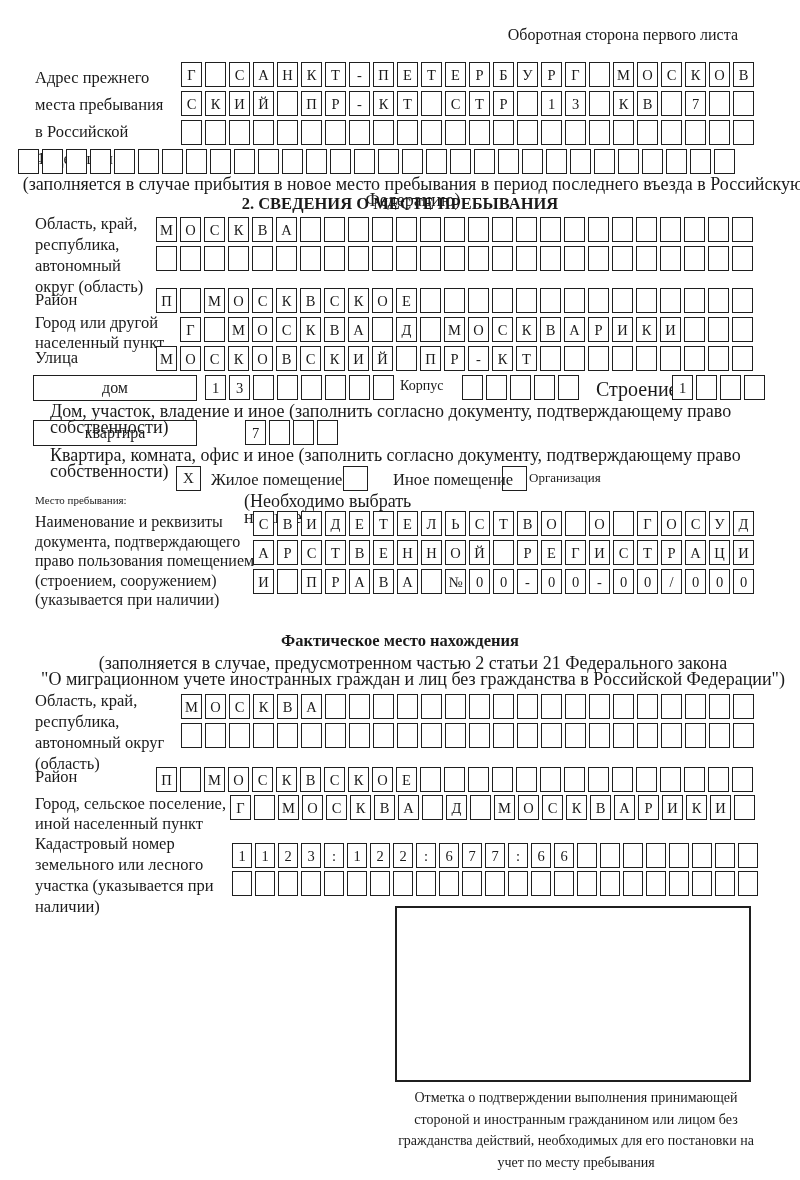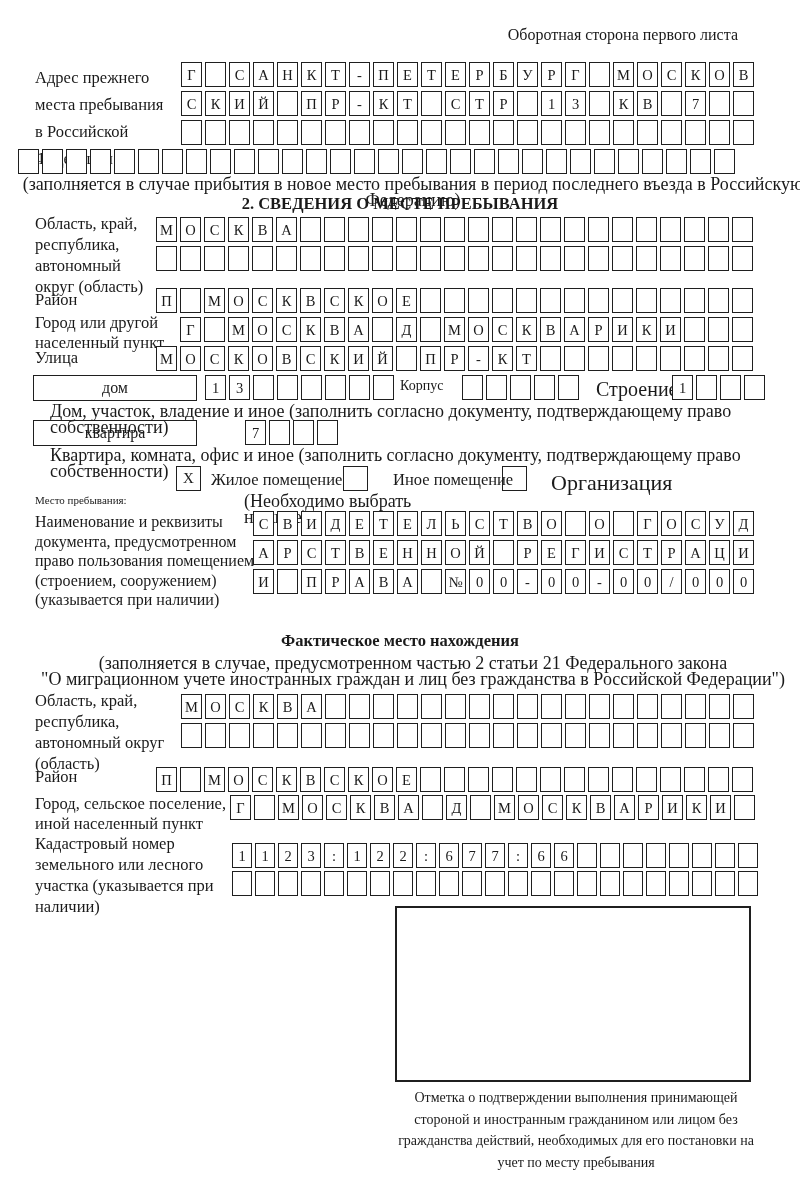--- a/index.html
+++ b/index.html
@@ -338,24 +338,24 @@
     <span class="cell"></span>
   </div>
 <div class="note" style="left:37px;top:447px">Квартира, комната, офис и иное (заполнить согласно документу, подтверждающему право собственности)</div>
 
 <div class="abs" style="left:35px;top:494px;font-size:11px">Место пребывания:</div>
 <div class="chk" style="left:176px;top:466px">X</div>
 <div class="abs" style="left:211px;top:470px;font-size:16.5px">Жилое помещение</div>
 <div class="chk" style="left:343px;top:466px"></div>
 <div class="abs" style="left:393px;top:470px;font-size:16.5px">Иное помещение</div>
 <div class="chk" style="left:502px;top:466px"></div>
-<div class="abs" style="left:551px;top:470px;font-size:22px">Организация</div>
+<div class="abs" style="left:529px;top:470px;font-size:13px">Организация</div>
 <div class="note" style="left:231px;top:493px;width:210px;text-align:left">(Необходимо выбрать нужное)</div>
 
-<div class="lbl lbl-doc" style="left:35px;top:512px;width:232px">Наименование и реквизиты документа, предусмотренном право пользования помещением (строением, сооружением) (указывается при наличии)</div>
+<div class="lbl lbl-doc" style="left:35px;top:512px;width:232px">Наименование и реквизиты документа, подтверждающего право пользования помещением (строением, сооружением) (указывается при наличии)</div>
 <div class="cellrow" style="left:253px;top:511px">
     <span class="cell">С</span>
     <span class="cell">В</span>
     <span class="cell">И</span>
     <span class="cell">Д</span>
     <span class="cell">Е</span>
     <span class="cell">Т</span>
     <span class="cell">Е</span>
     <span class="cell">Л</span>
     <span class="cell">Ь</span>

